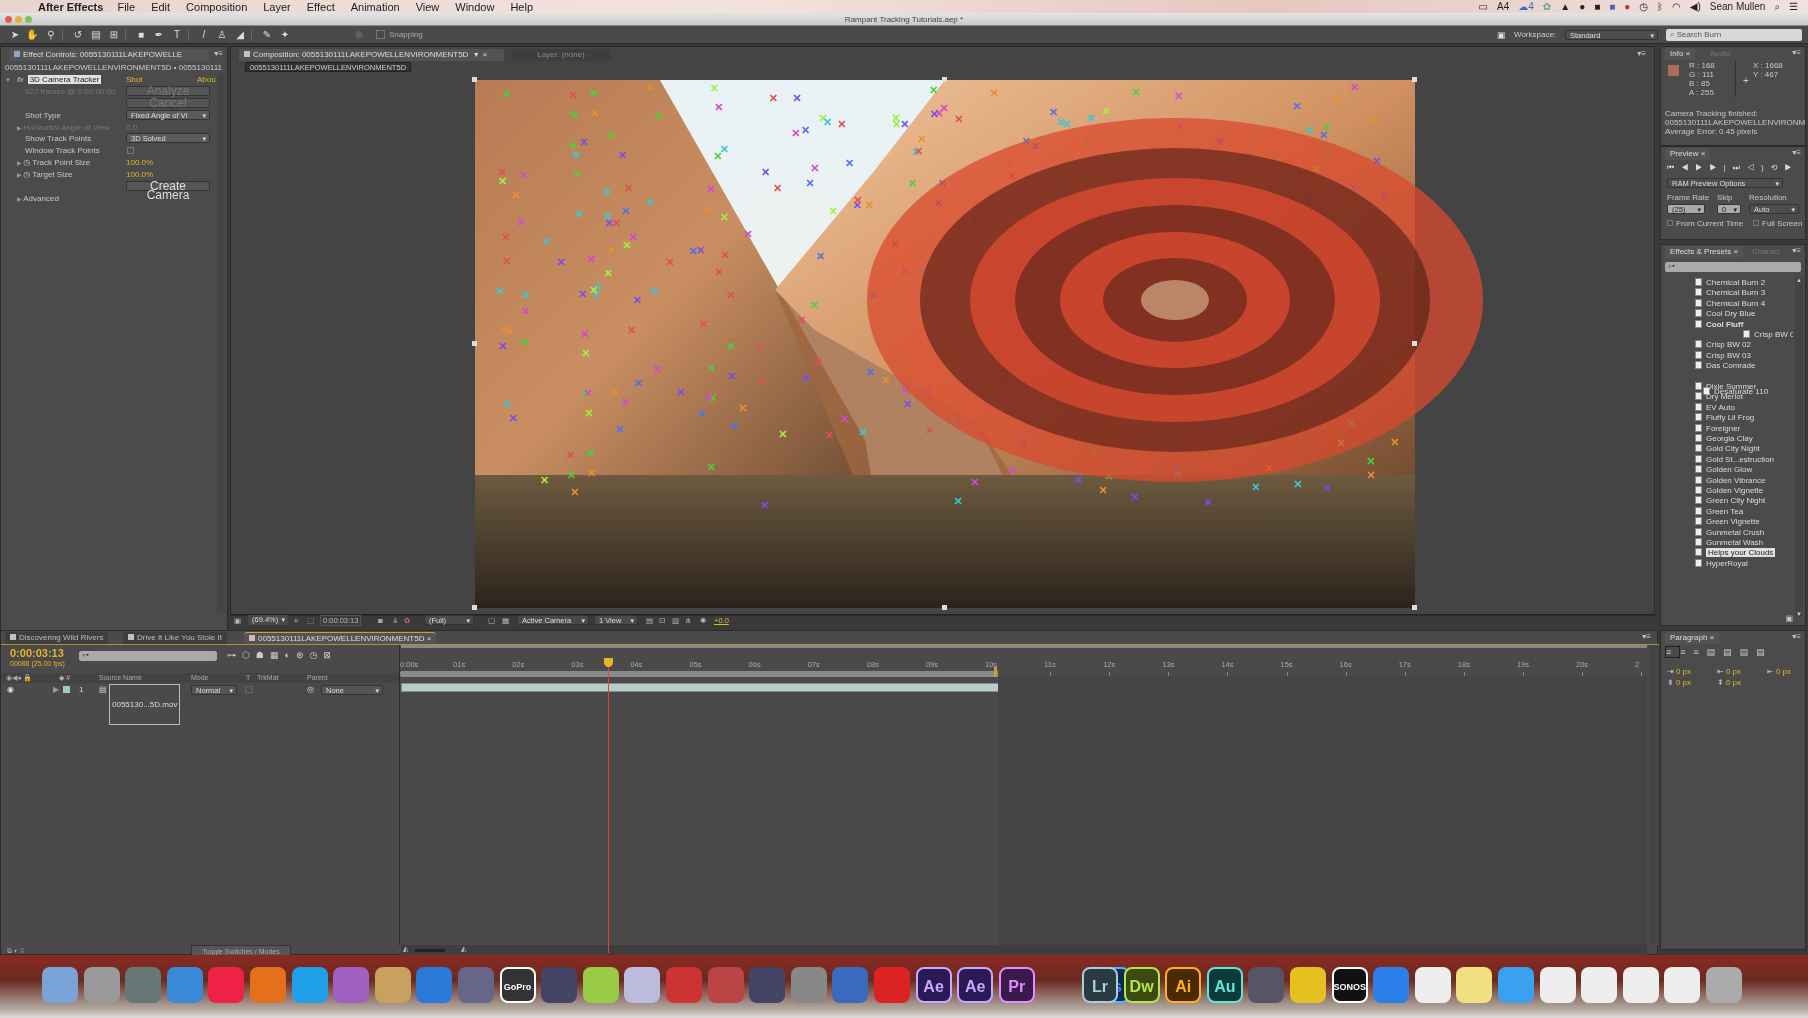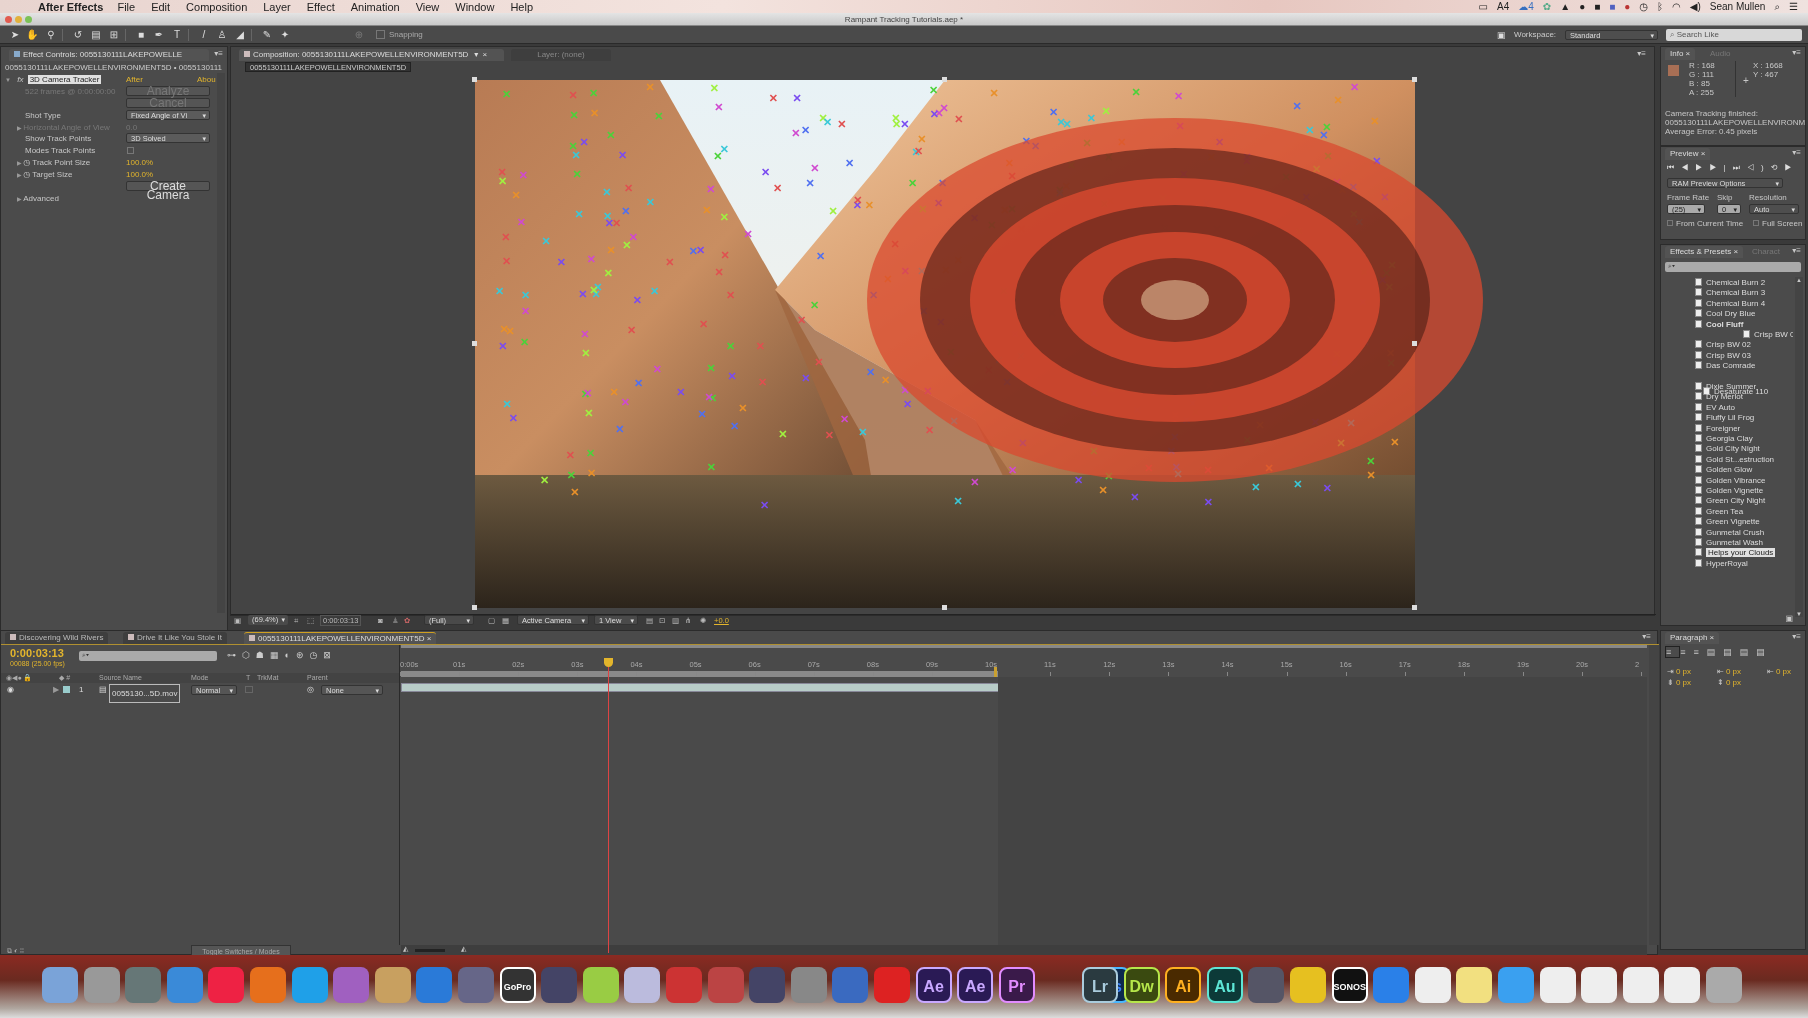--- a/index.html
+++ b/index.html
@@ -94,44 +94,44 @@
   <span class="tool">◢</span>
   <span class="sep"></span>
   <span class="tool">✎</span>
   <span class="tool">✦</span>
   <span class="tool" style="margin-left:60px;color:#777">⊕</span>
   <span style="display:inline-block;width:9px;height:9px;border:1px solid #777;margin-left:10px"></span>
   <span style="margin-left:4px;font-size:8px;color:#aaa">Snapping</span>
   <span style="position:absolute;left:1497px;font-size:9px;color:#ddd">▣</span>
   <span style="position:absolute;left:1514px;font-size:8px;color:#ccc">Workspace:</span>
   <span class="dd" style="left:1565px;top:4px;width:93px;background:#4e4e4e">Standard</span>
-  <span style="position:absolute;left:1666px;top:3px;width:136px;height:12px;background:#d8d8d8;border-radius:2px;color:#555;font-size:8px;line-height:12px;padding-left:4px"><span>⌕ </span><span>Search Like</span></span>
+  <span style="position:absolute;left:1666px;top:3px;width:136px;height:12px;background:#d8d8d8;border-radius:2px;color:#555;font-size:8px;line-height:12px;padding-left:4px"><span>⌕ </span><span>Search Burn</span></span>
 </div>
 
 <div class="panel" style="left:0;top:46px;width:228px;height:719px">
   <span class="ptab active" style="left:8px;top:2px;width:200px"><span style="display:inline-block;width:6px;height:6px;background:#8ac;margin-right:3px"></span><span>Effect Controls: 0055130111LAKEPOWELLE</span></span>
   <span style="position:absolute;right:4px;top:2px;font-size:8px">▾≡</span>
   <div class="row" style="left:4px;top:15px;color:#ccc">0055130111LAKEPOWELLENVIRONMENT5D • 0055130111</div>
   <div class="row" style="left:4px;top:27px">
     <span class="tri">▼</span>
     <span style="font-style:italic;margin-left:4px">fx</span>
     <span style="background:#e0e0e0;color:#222;padding:0 2px;margin-left:2px">3D Camera Tracker</span>
   </div>
-  <span class="row gold" style="left:125px;top:27px">After</span>
+  <span class="row gold" style="left:125px;top:27px">Shot</span>
   <span class="row gold" style="left:196px;top:27px">Abou</span>
   <div class="row" style="left:24px;top:39px;color:#777">522 frames @ 0:00:00:00</div>
   <span class="btn" style="left:125px;top:39px;width:84px;color:#777">Analyze</span>
   <span class="btn" style="left:125px;top:51px;width:84px;color:#777">Cancel</span>
   <div class="row" style="left:24px;top:63px">Shot Type</div>
   <span class="dd" style="left:125px;top:63px;width:84px">Fixed Angle of Vi</span>
   <div class="row" style="left:16px;top:75px;color:#777"><span class="tri">▶ </span><span>Horizontal Angle of View</span></div>
   <span class="row" style="left:125px;top:75px;color:#777">0.0</span>
   <div class="row" style="left:24px;top:86px">Show Track Points</div>
   <span class="dd" style="left:125px;top:86px;width:84px">3D Solved</span>
-  <div class="row" style="left:24px;top:98px">Modes Track Points</div>
+  <div class="row" style="left:24px;top:98px">Window Track Points</div>
   <span style="position:absolute;left:126px;top:100px;width:7px;height:7px;border:1px solid #777"></span>
   <div class="row" style="left:16px;top:110px"><span class="tri">▶ </span><span>◷ </span><span>Track Point Size</span></div>
   <span class="row gold" style="left:125px;top:110px">100.0%</span>
   <div class="row" style="left:16px;top:122px"><span class="tri">▶ </span><span>◷ </span><span>Target Size</span></div>
   <span class="row gold" style="left:125px;top:122px">100.0%</span>
   <span class="btn" style="left:125px;top:134px;width:84px">Create Camera</span>
   <div class="row" style="left:16px;top:146px"><span class="tri">▶ </span><span>Advanced</span></div>
   <div style="position:absolute;right:2px;top:26px;width:8px;height:540px;background:#444"></div>
 </div>
 
@@ -634,21 +634,21 @@
     <span style="position:absolute;left:245px">T</span>
     <span style="position:absolute;left:256px">TrkMat</span>
     <span style="position:absolute;left:306px">Parent</span>
   </div>
   <div style="position:absolute;left:0;top:53px;width:398px;height:11px;font-size:8px;color:#ddd;line-height:11px">
     <span style="position:absolute;left:6px">◉</span>
     <span style="position:absolute;left:52px;color:#999">▶</span>
     <span style="position:absolute;left:62px;top:2px;width:7px;height:7px;background:#9cc"></span>
     <span style="position:absolute;left:78px">1</span>
     <span style="position:absolute;left:98px">▤</span>
-    <span style="position:absolute;left:108px;border:1px solid #bbb;padding:4px 2px;line-height:9px">0055130...5D.mov</span>
+    <span style="position:absolute;left:108px;border:1px solid #bbb;padding:15px 2px;line-height:9px">0055130...5D.mov</span>
     <span class="dd" style="left:190px;top:1px;width:46px;background:#555">Normal</span>
     <span style="position:absolute;left:244px;top:2px;width:8px;height:7px;border:1px solid #666"></span>
     <span style="position:absolute;left:306px">◎</span>
     <span class="dd" style="left:320px;top:1px;width:62px;background:#555">None</span>
   </div>
   <div style="position:absolute;left:398px;top:14px;width:1px;height:300px;background:#2a2a2a"></div>
   <div style="position:absolute;left:0;top:314px;width:398px;height:11px;font-size:7px;color:#aaa;line-height:11px">
     <span style="position:absolute;left:6px">⧉ ◐ ⁞⁞</span>
     <span style="position:absolute;left:190px;width:100px;text-align:center;background:#555;border:1px solid #333">Toggle Switches / Modes</span>
   </div>

